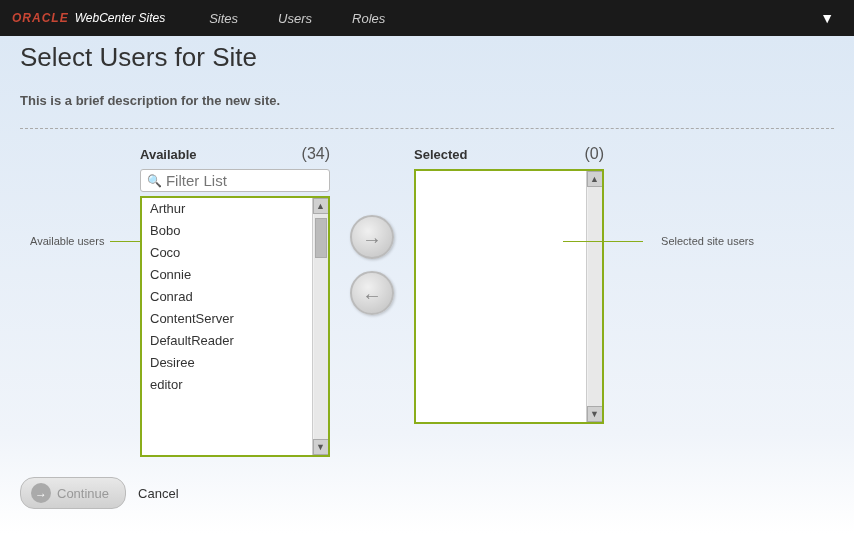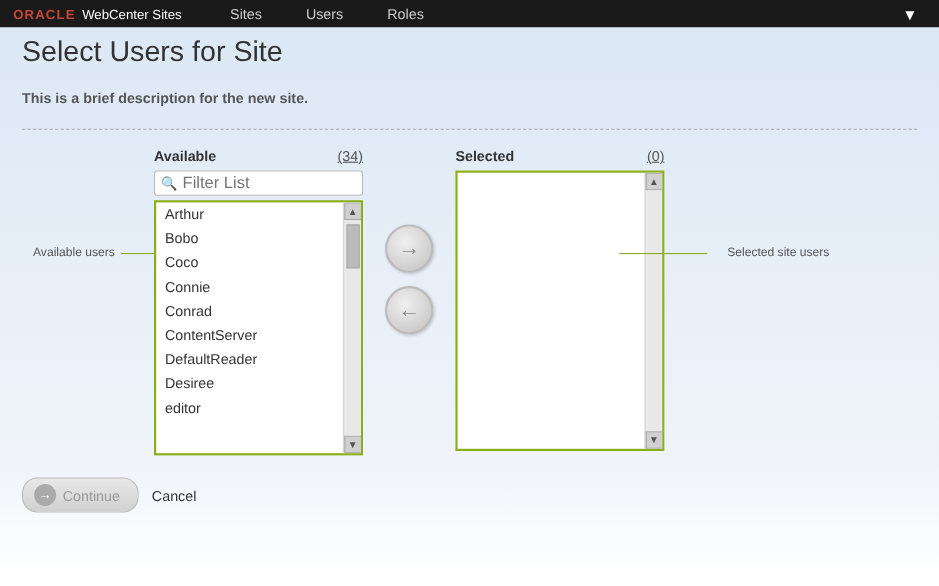--- a/index.html
+++ b/index.html
@@ -8,24 +8,25 @@
       font-size: 13px;
       background: #fff;
       width: 854px;
       height: 533px;
       overflow: hidden;
     }
 
     
     .topbar {
       background: #1a1a1a;
-      height: 25px;
+      height: 36px;
       display: flex;
       align-items: center;
       padding: 0 12px;
+      font-style: italic;
     }
     .topbar-brand {
       display: flex;
       align-items: center;
       gap: 6px;
       margin-right: 24px;
     }
     .oracle-logo {
       color: #c74634;
       font-weight: bold;
@@ -126,23 +127,22 @@
       align-items: baseline;
       justify-content: space-between;
       margin-bottom: 6px;
     }
     .panel-label {
       font-weight: bold;
       font-size: 13px;
       color: #333;
     }
     .panel-count {
-      font-size: 13px;
-      color: #555;
-      text-decoration: underline;
+      font-size: 16px;
+      color: #555;
     }
 
     
     .filter-input-wrapper {
       display: flex;
       align-items: center;
       border: 1px solid #bbb;
       background: #fff;
       border-radius: 3px;
       padding: 2px 6px;
@@ -161,21 +161,21 @@
       color: #999;
       width: 150px;
       background: transparent;
     }
 
     
     .list-box {
       border: 2px solid #8aad1a;
       background: #fff;
       width: 190px;
-      height: 232px;
+      height: 261px;
       overflow: hidden;
       display: flex;
       flex-direction: column;
       position: relative;
     }
     .list-box-inner {
       flex: 1;
       overflow-y: auto;
       overflow-x: hidden;
     }

